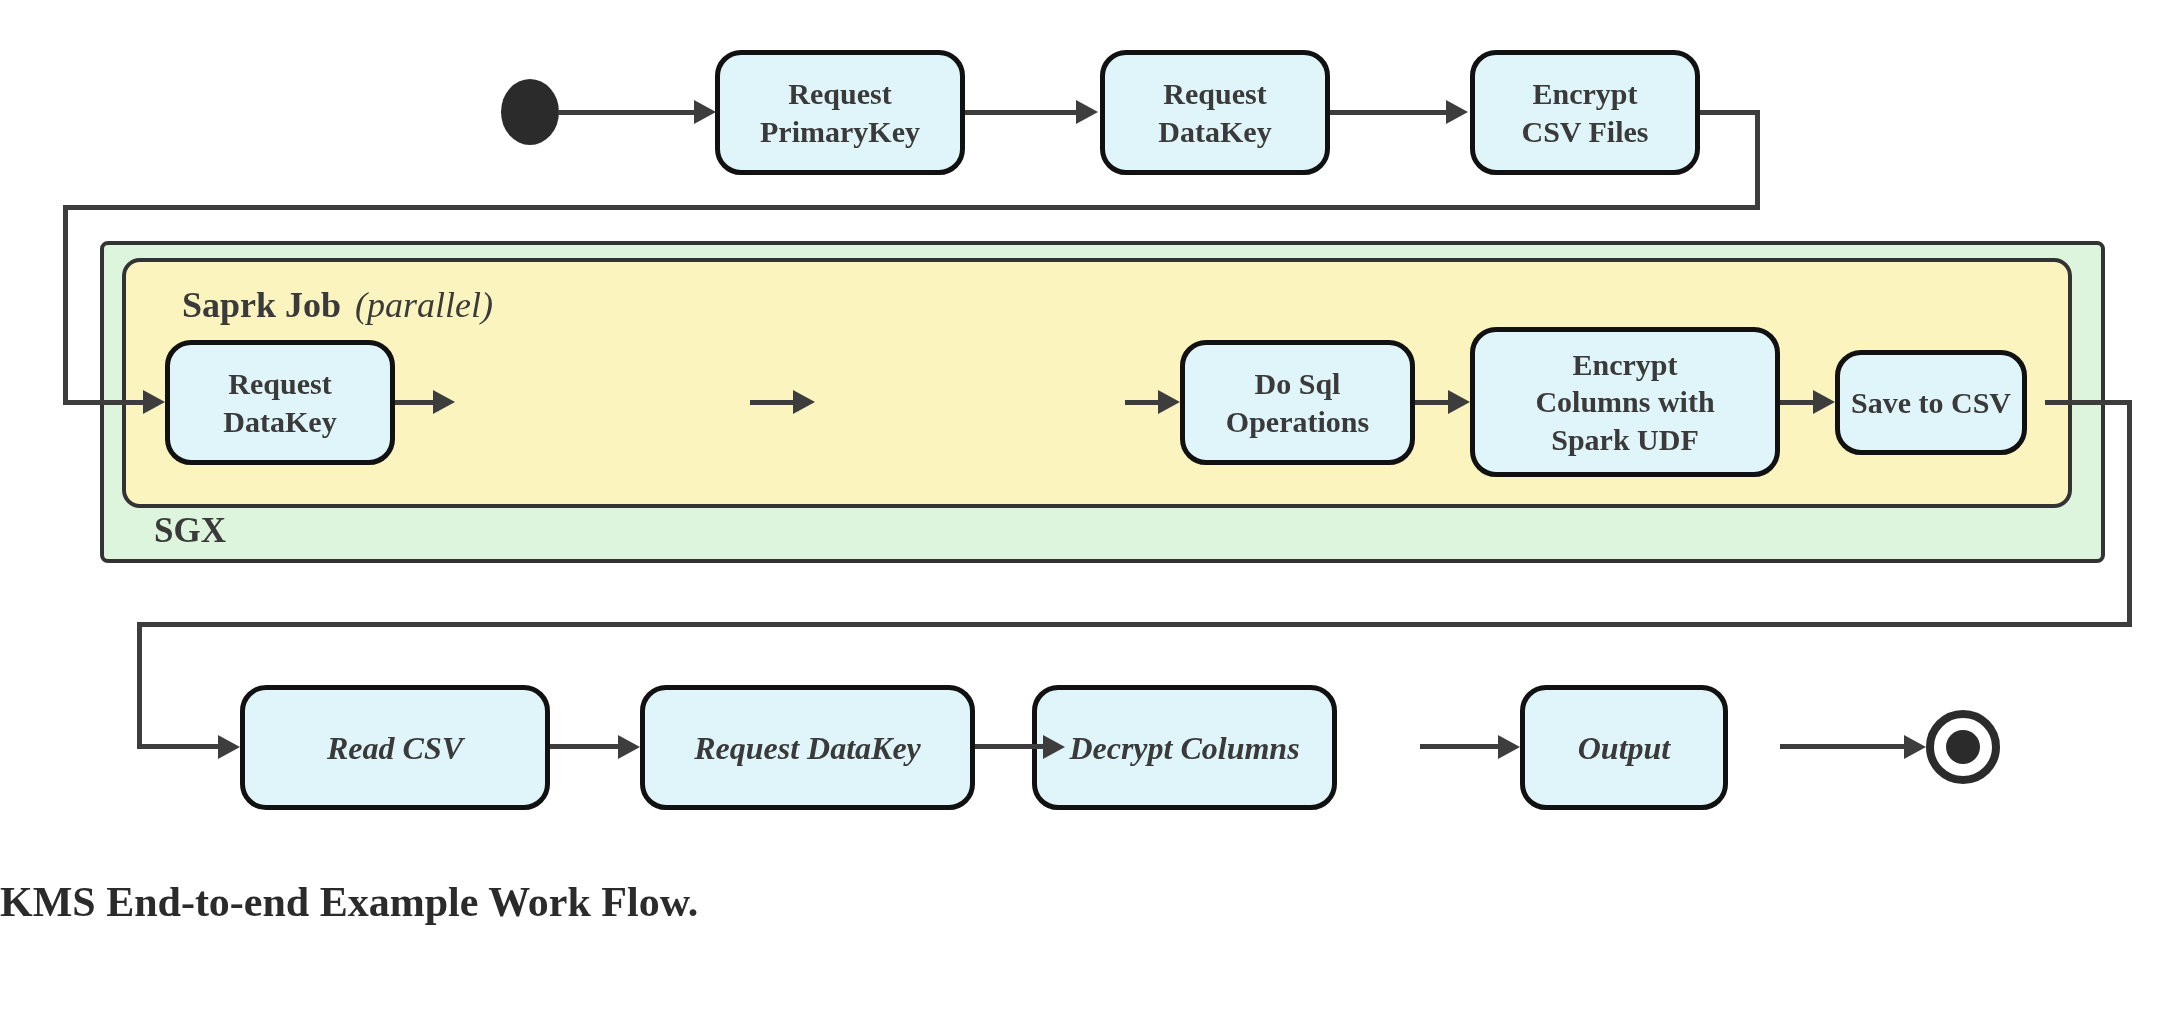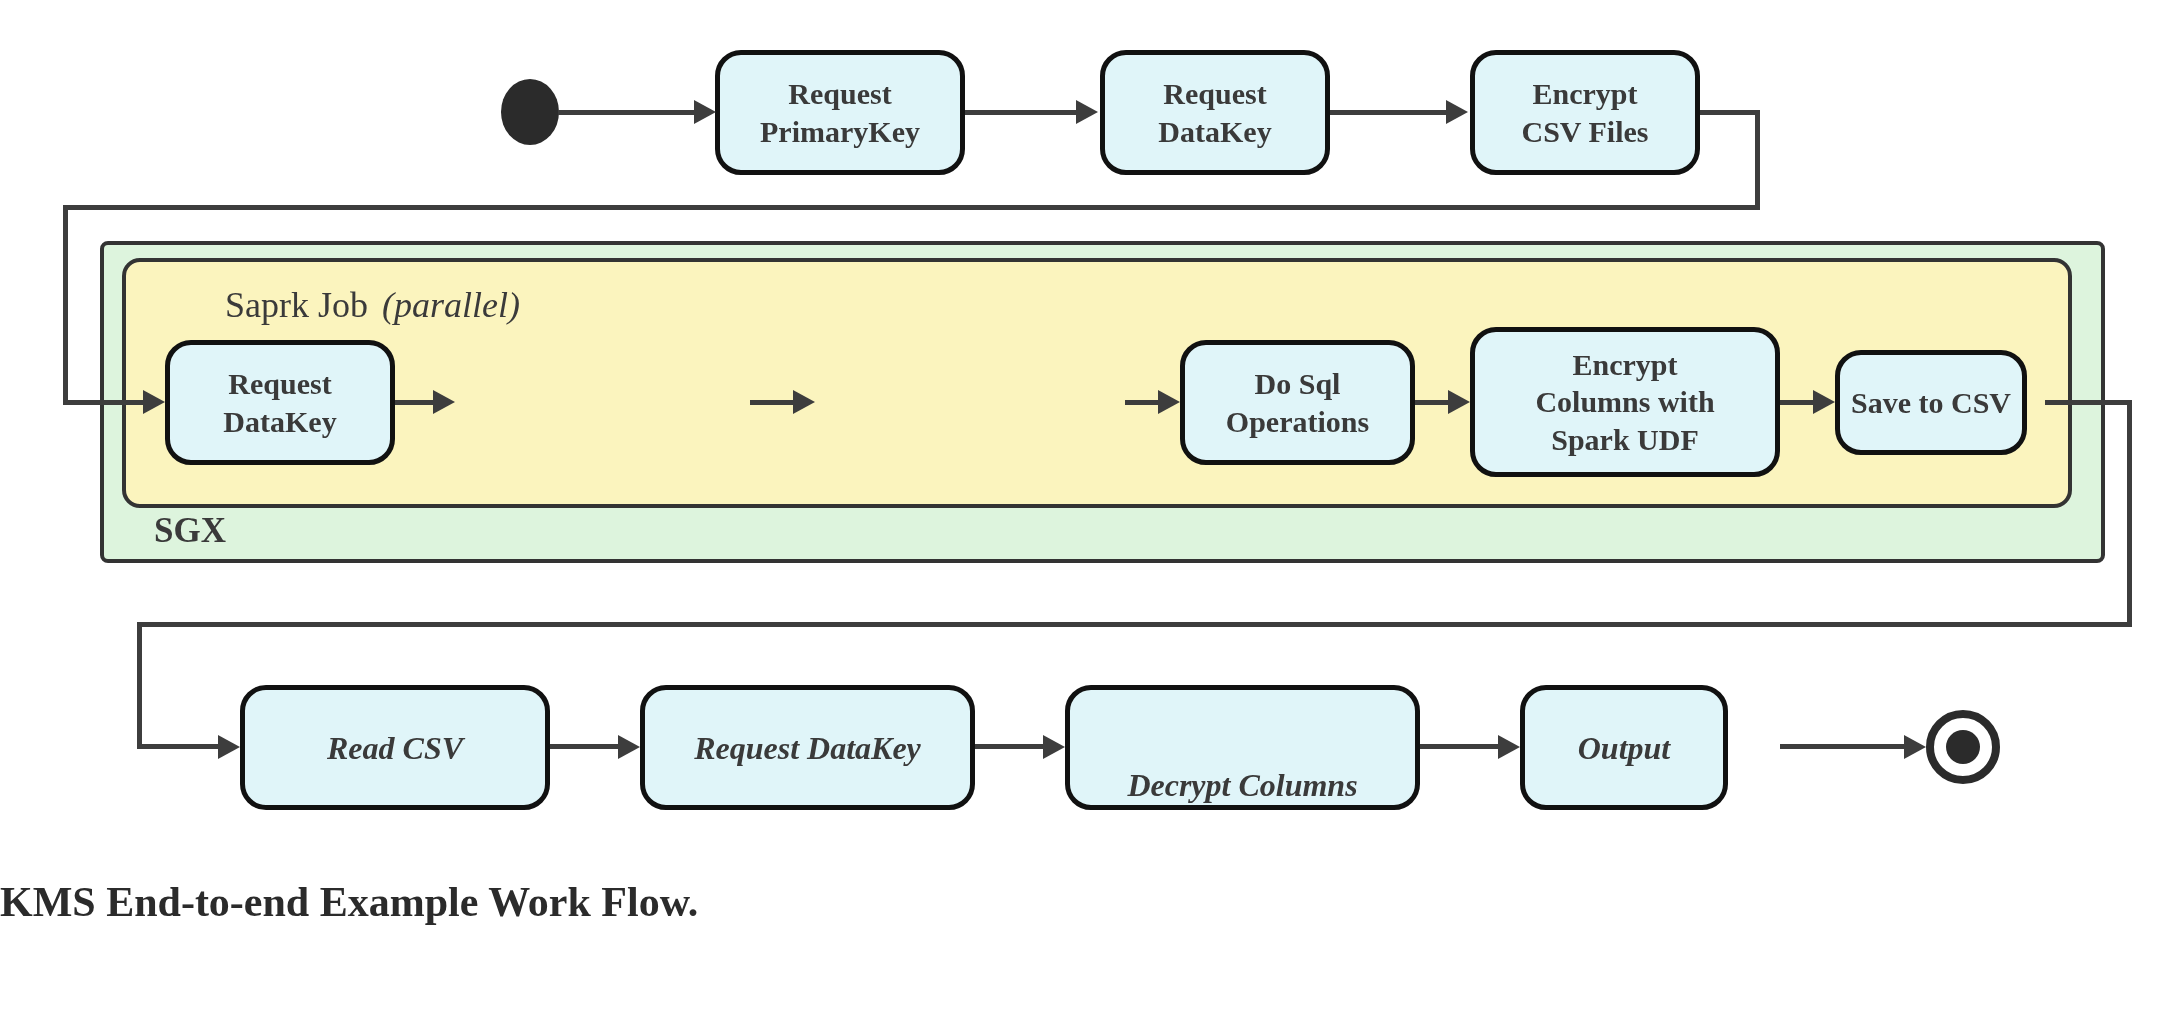--- a/index.html
+++ b/index.html
@@ -15,21 +15,21 @@
   html,body{margin:0;padding:0;background:#ffffff;}
   .canvas{
     position:relative;width:2179px;height:1036px;background:#ffffff;overflow:hidden;
     font-family:"Liberation Serif","DejaVu Serif",serif;color:var(--text);
   }
   
   .container{position:absolute;border:4px solid var(--container-border);box-sizing:border-box;}
   .sgx{left:100px;top:241px;width:2005px;height:322px;background:var(--container-green);border-radius:8px;}
   .spark{left:122px;top:258px;width:1950px;height:250px;background:var(--container-yellow);border-radius:18px;}
   .spark-title{position:absolute;left:56px;top:22px;font-size:36px;white-space:nowrap;}
-  .spark-bold{font-weight:normal;margin-left:43px;}
+  .spark-bold{font-weight:bold;}
   .spark-italic{font-style:italic;font-weight:normal;margin-left:14px;}
   .sgx-label{position:absolute;left:50px;bottom:8px;font-size:35px;font-weight:bold;}
   
   .node{
     position:absolute;background:var(--node-fill);border:5px solid var(--node-border);
     border-radius:26px;box-sizing:border-box;display:flex;align-items:center;justify-content:center;
   }
   .node-label{
     font-weight:bold;font-size:30px;line-height:1.25;text-align:center;white-space:pre-line;color:var(--text);
   }
@@ -90,21 +90,21 @@
   <div class="node" style="left:1835px;top:350px;width:192px;height:105px;">
     <span class="node-label">Save to CSV</span>
   </div>
 
   <div class="node" style="left:240px;top:685px;width:310px;height:125px;">
     <span class="node-label lg">Read CSV</span>
   </div>
   <div class="node" style="left:640px;top:685px;width:335px;height:125px;">
     <span class="node-label lg">Request DataKey</span>
   </div>
-  <div class="node" style="left:1065px;top:685px;width:355px;height:125px;align-items:flex-end;">
+  <div class="node" style="left:1032px;top:685px;width:305px;height:125px;">
     <span class="node-label lg">Decrypt Columns</span>
   </div>
   <div class="node" style="left:1520px;top:685px;width:208px;height:125px;">
     <span class="node-label lg">Output</span>
   </div>
 
   <div class="end-node">
     <div class="end-node-inner"></div>
   </div>
 

